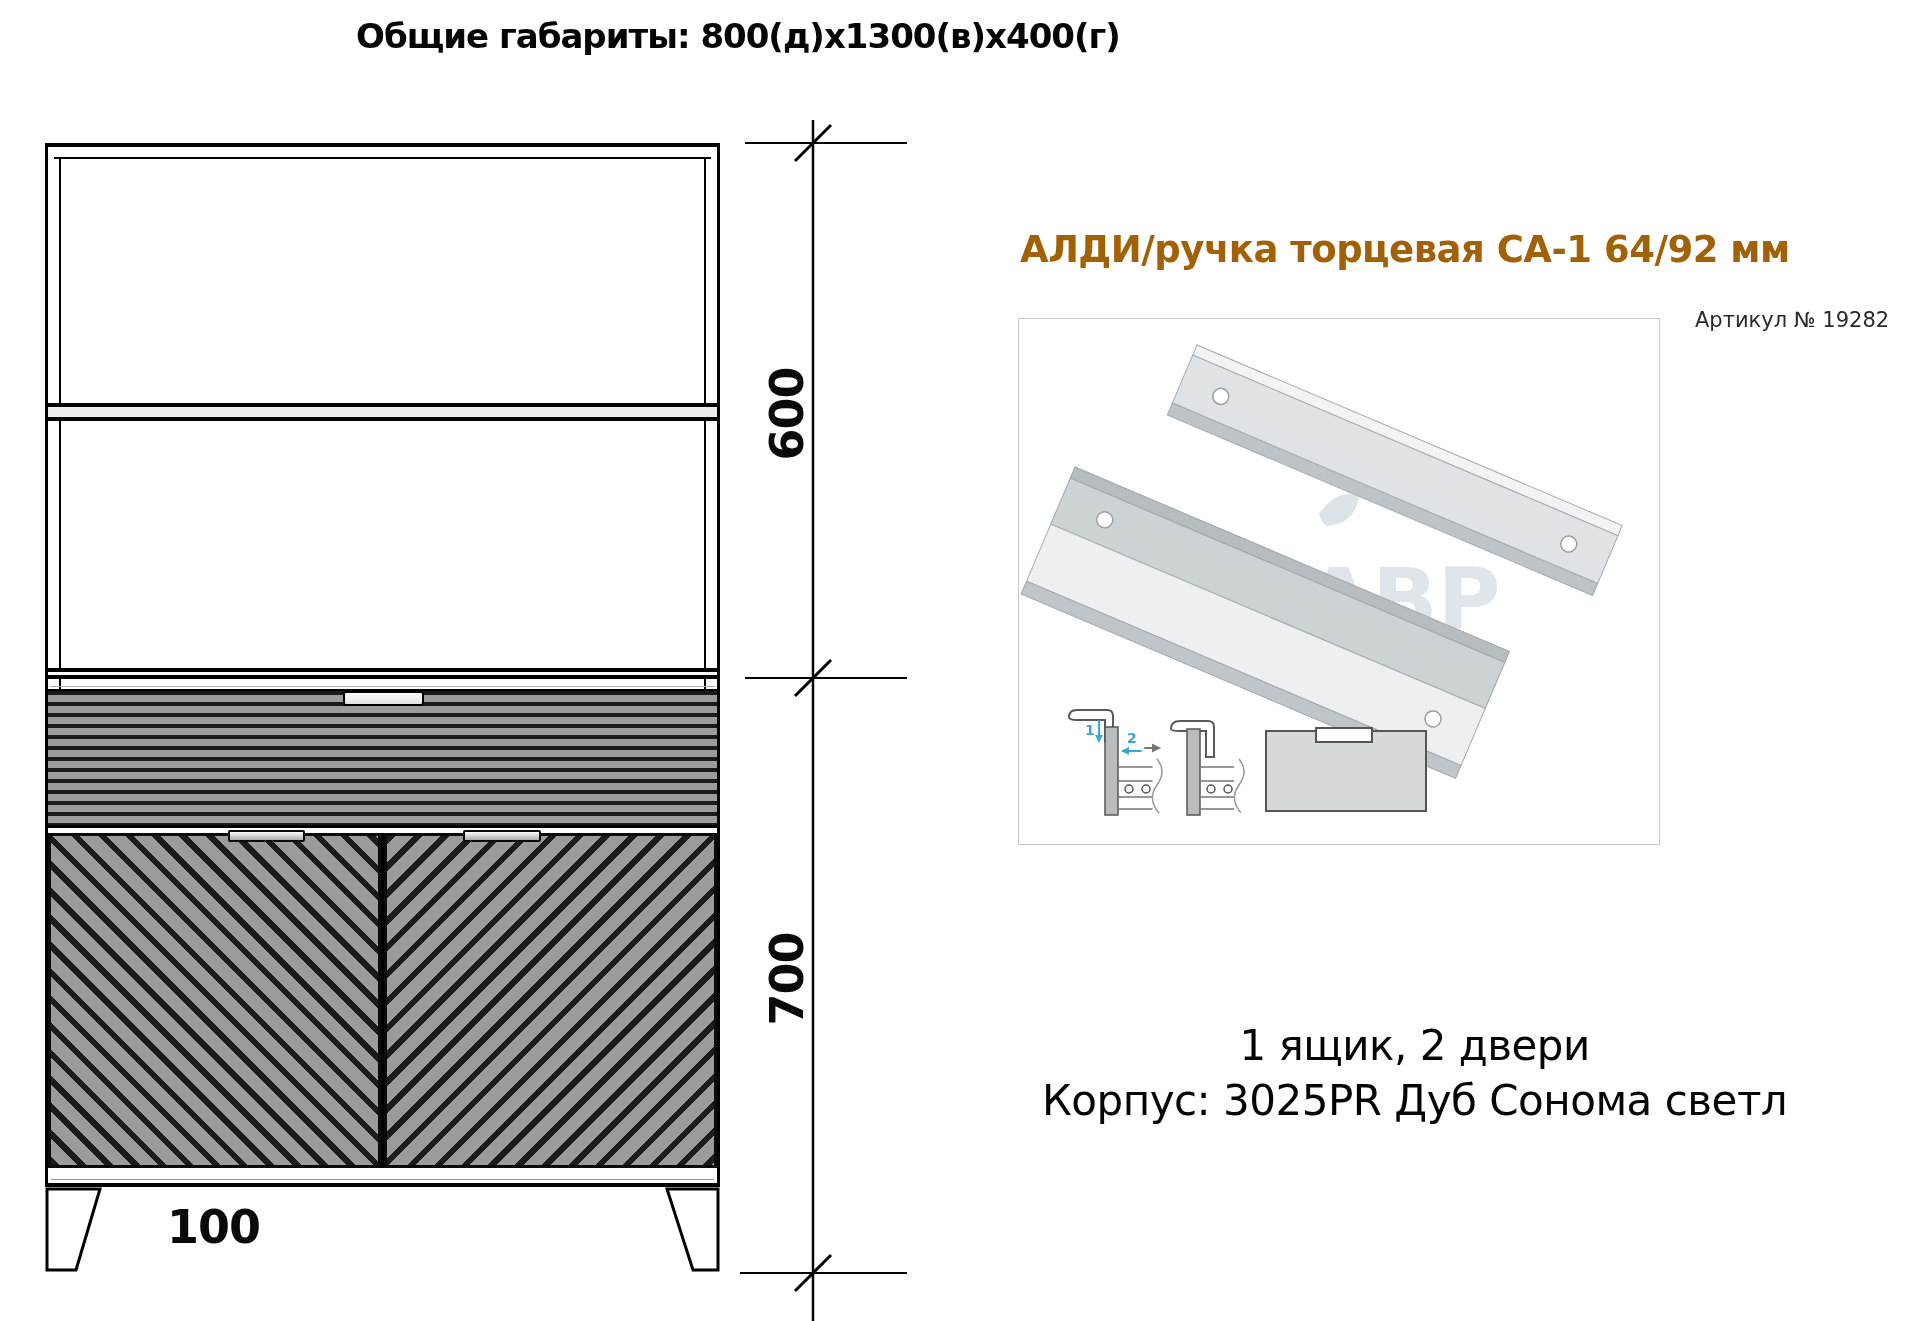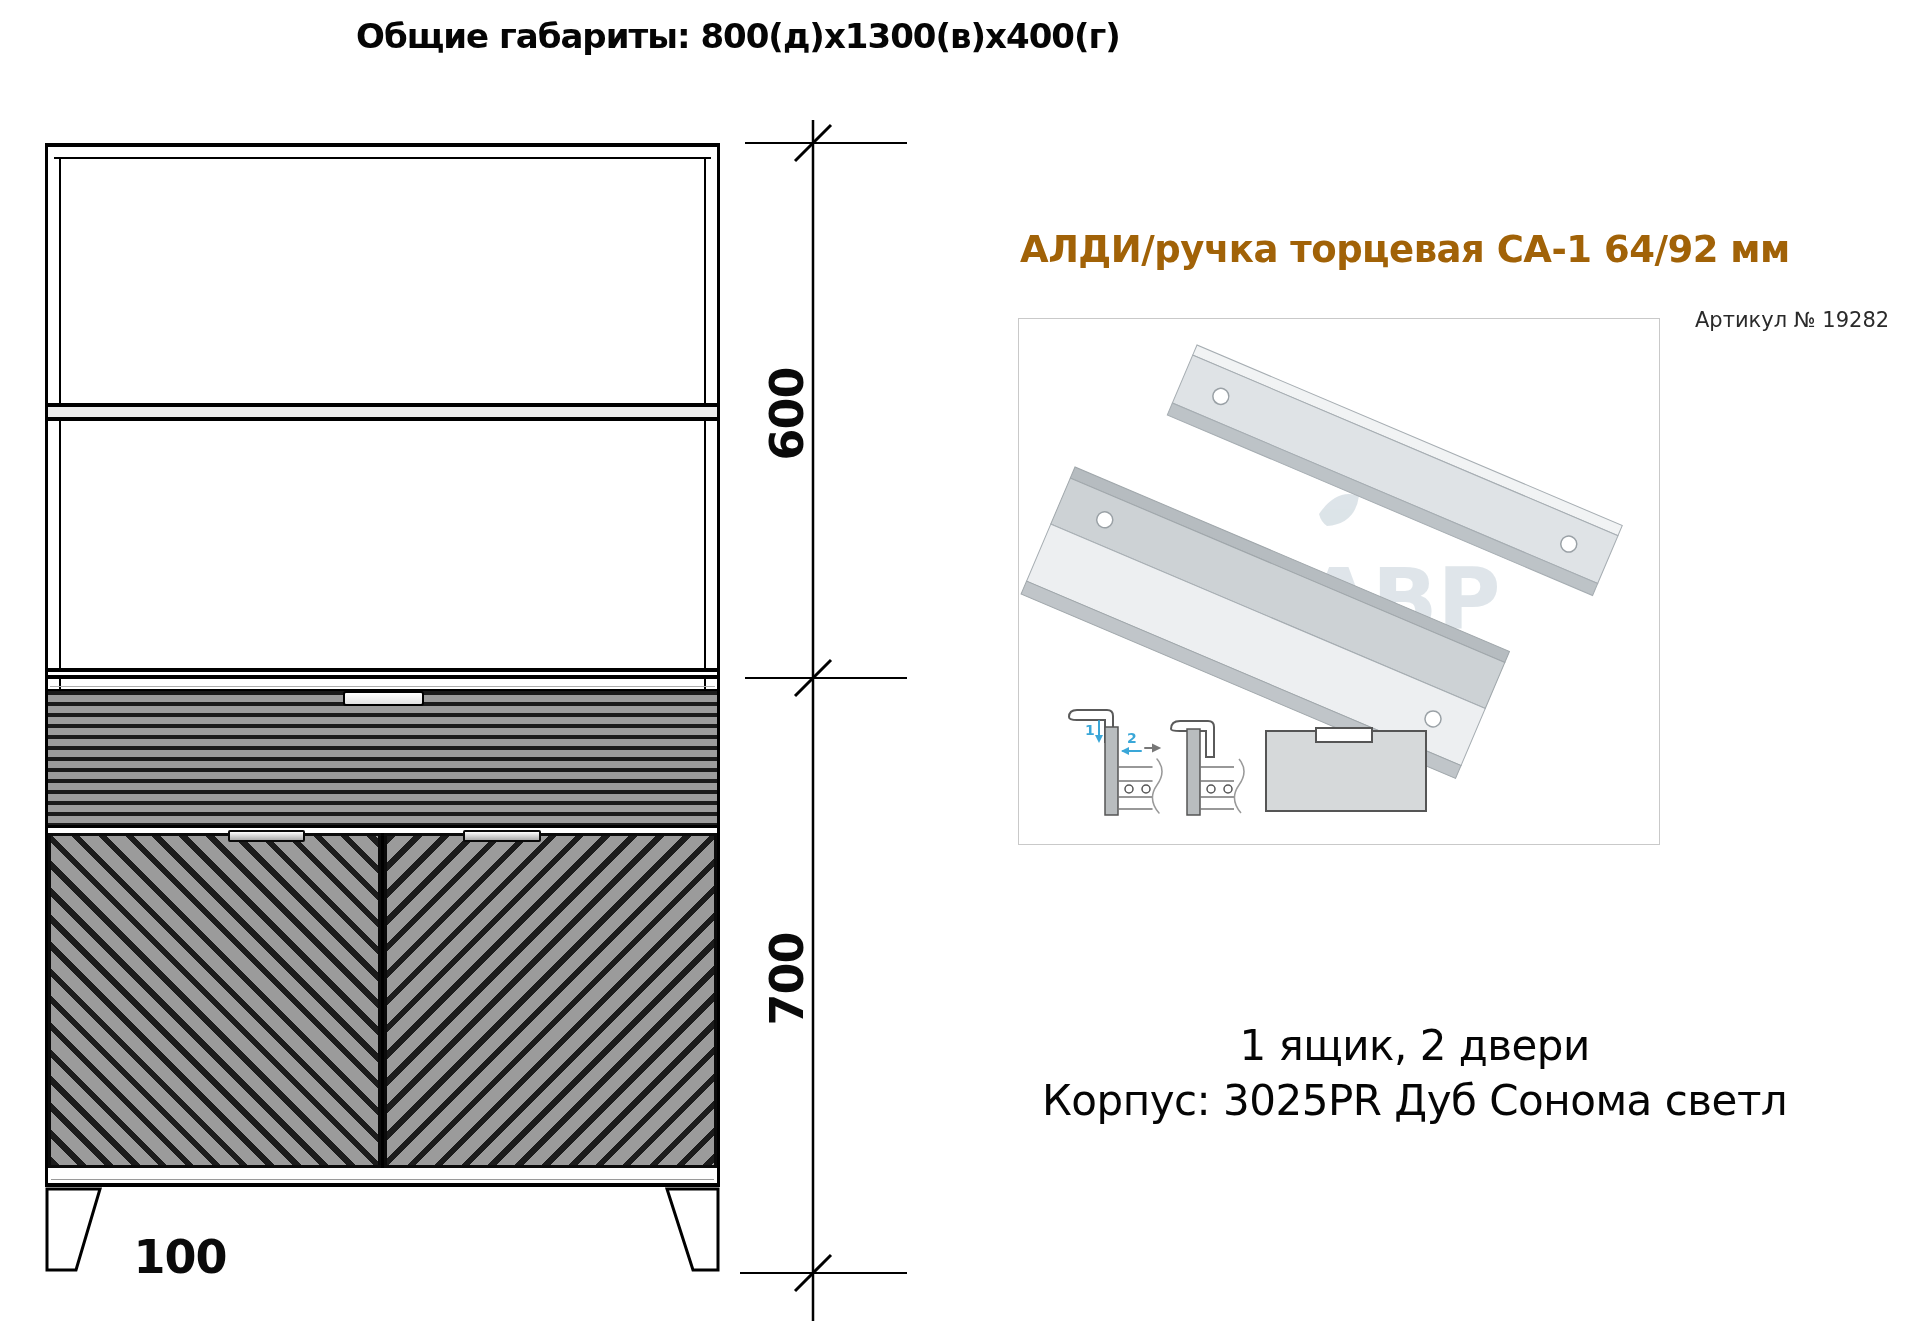--- a/index.html
+++ b/index.html
@@ -49,21 +49,21 @@
   #cab-bottomstrip-line { left:6px; top:1036px; width:663px; height:1px; background:#9a9a9a; }
   #cab-bottom-edge { left:0; top:1040px; width:675px; height:4px; }
   #feet-svg { left:0; top:1044px; width:675px; height:86px; }
 
   
   #dim-svg { left:735px; top:110px; width:185px; height:1211px; }
   .dim-label { position:absolute; font-size:46px; font-weight:bold; color:#0a0a0a;
                width:130px; text-align:center; letter-spacing:-1px; }
   #dim-600 { left:722px; top:387px; transform:rotate(-90deg); }
   #dim-700 { left:722px; top:952px; transform:rotate(-90deg); }
-  #dim-100 { left:100px; top:1230px; text-align:center; width:160px; }
+  #dim-100 { left:100px; top:1200px; text-align:right; width:160px; }
 
   
   #product-title { left:1020px; top:220px; font-size:37px; font-weight:bold;
                    color:#a16207; white-space:nowrap; letter-spacing:-0.5px;margin-top:8px; }
   #product-sku { left:1695px; top:308px; font-size:21px; color:#2a2a2a; white-space:nowrap; }
   #product-card { left:1018px; top:318px; width:642px; height:527px; background:#fff;
                   border:1px solid #c9c9c9; }
   #product-card svg { display:block; }
 
   

